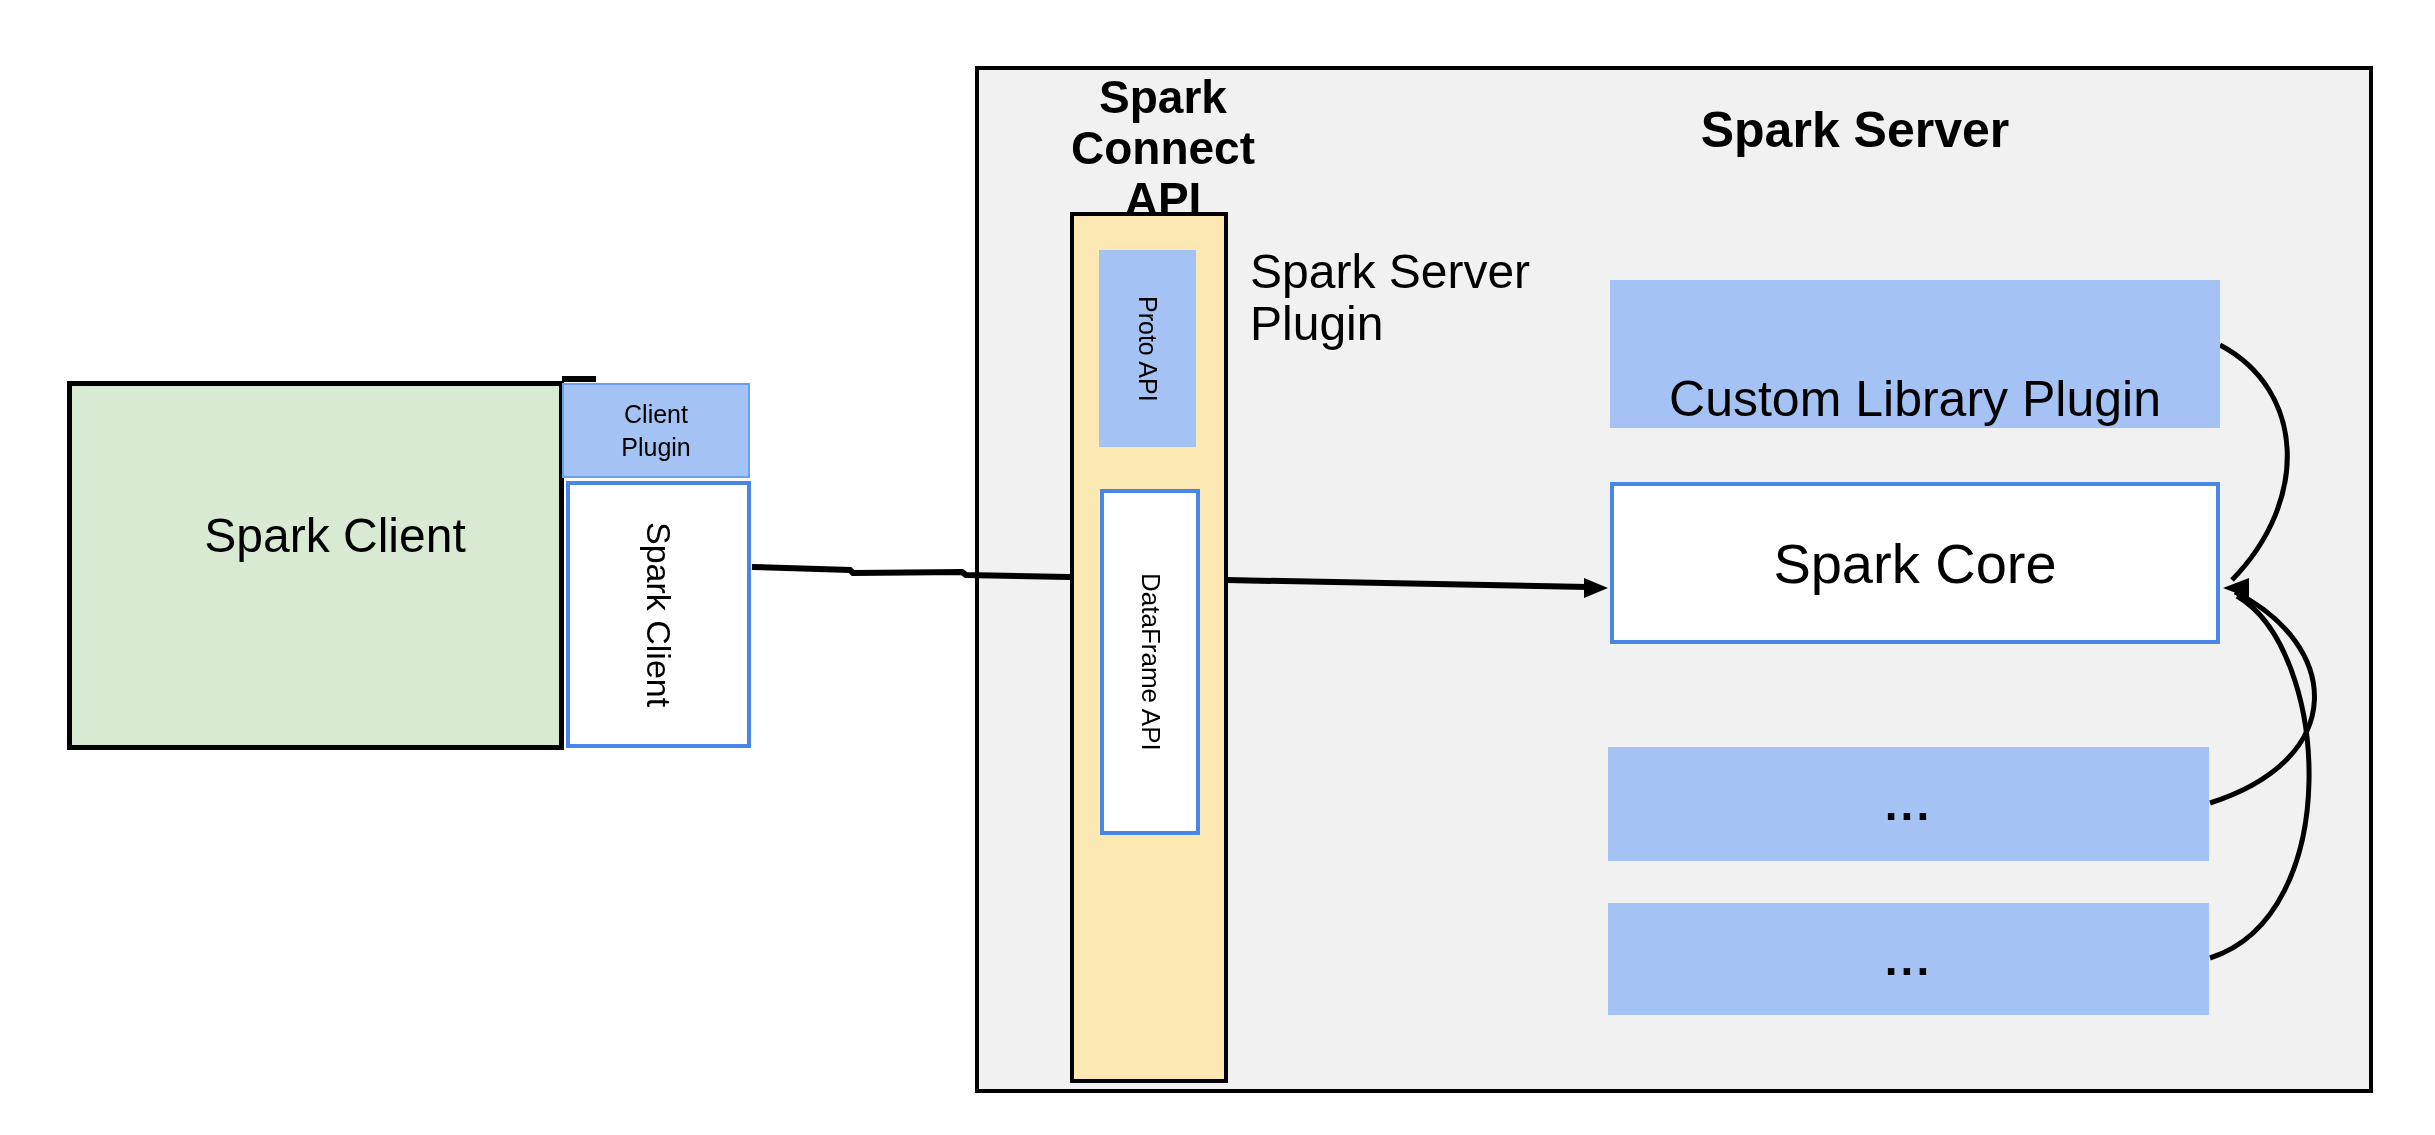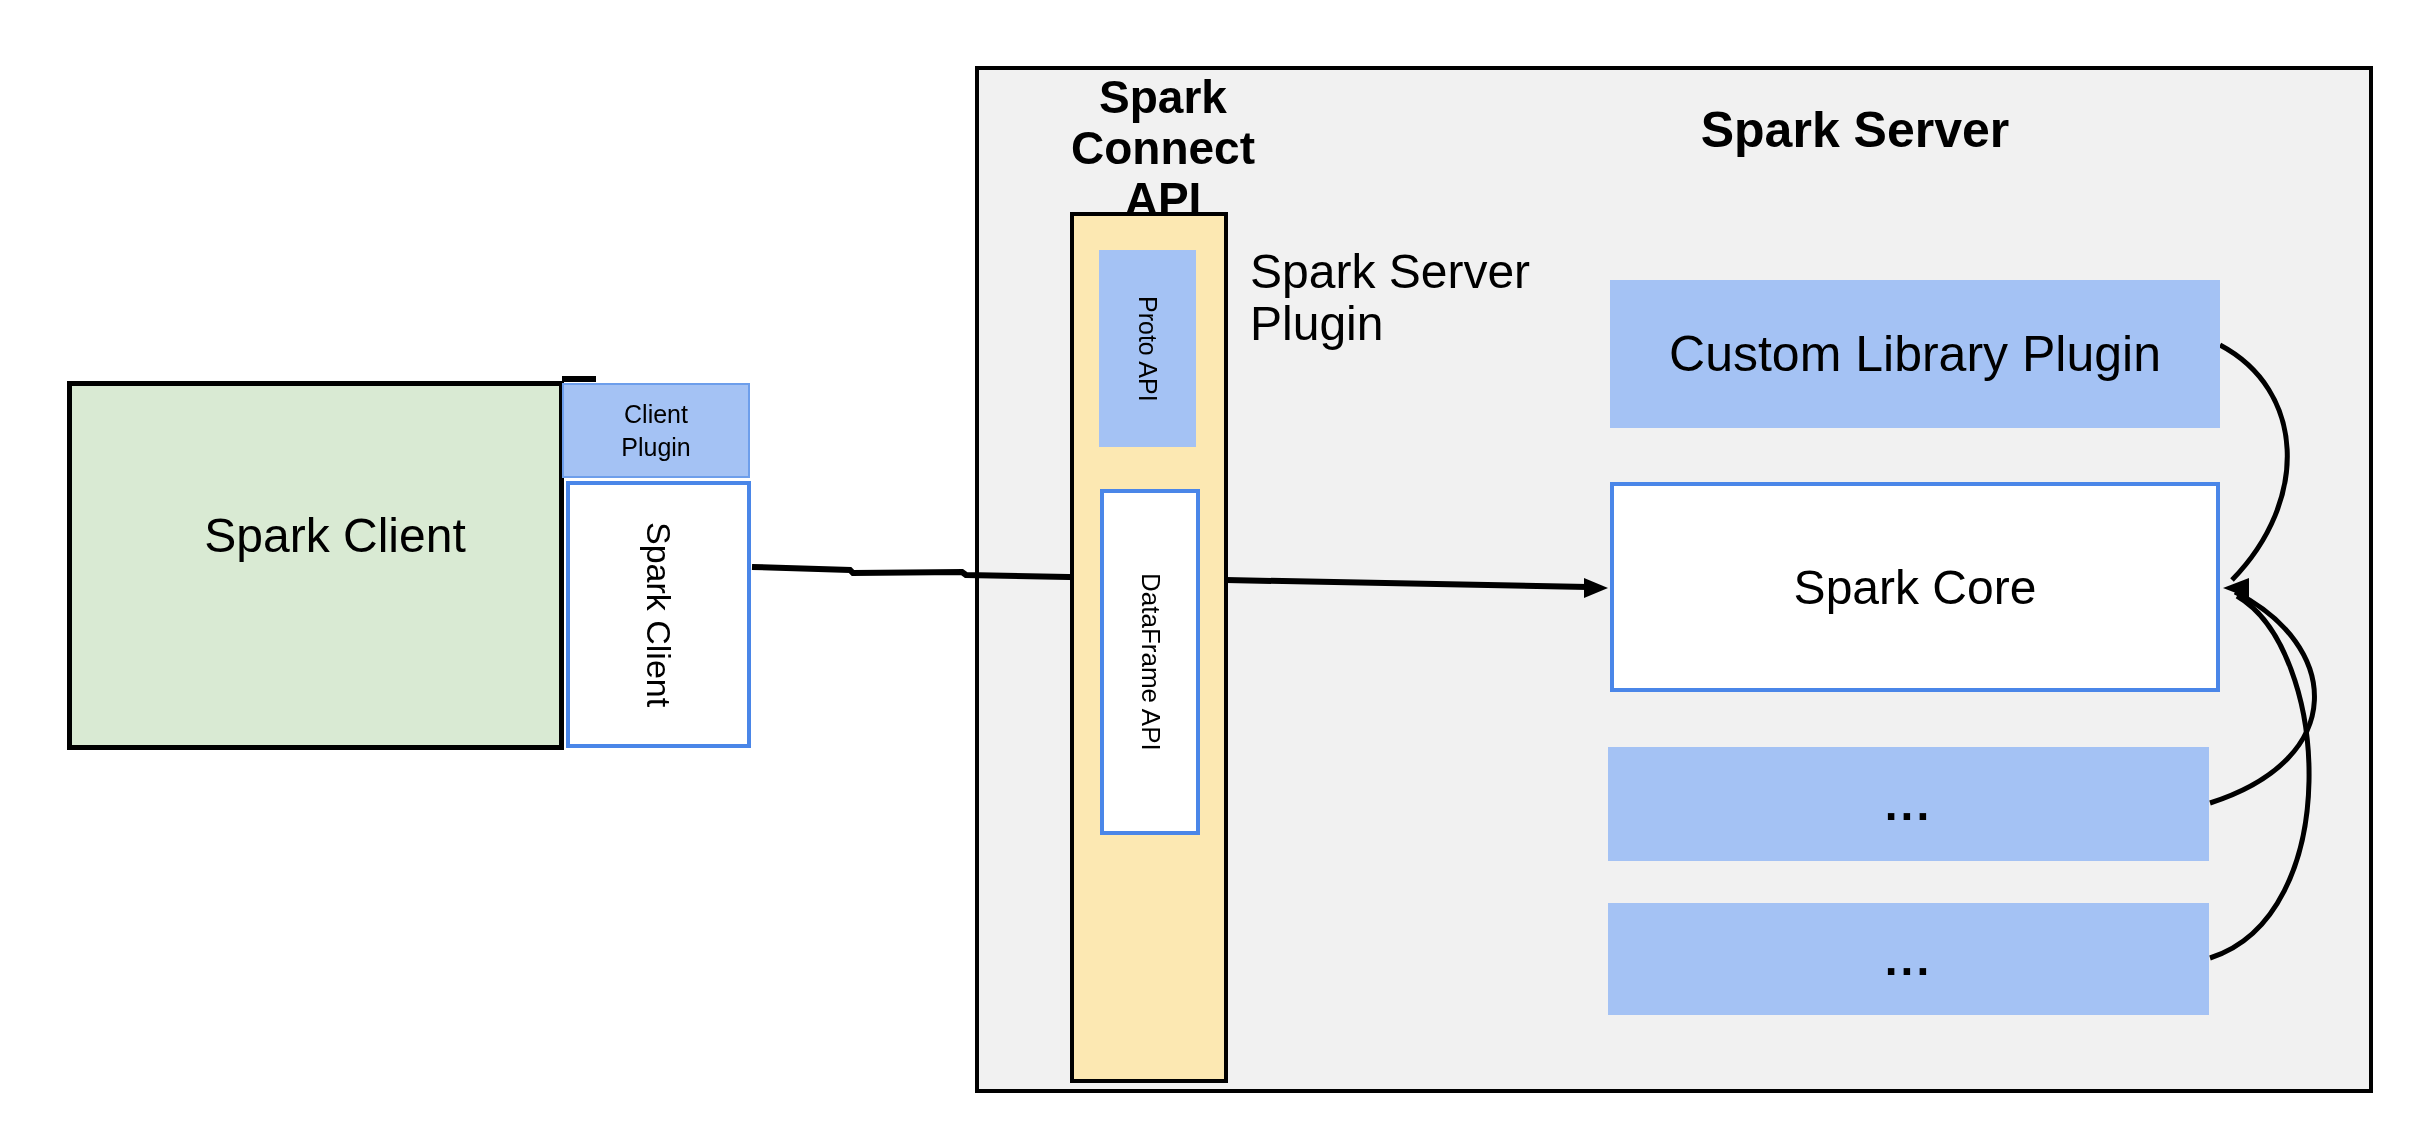--- a/index.html
+++ b/index.html
@@ -29,22 +29,22 @@
 
   
   .connect-title{left:1008px;top:72px;width:310px;font-size:46px;line-height:51px;text-align:center;z-index:3;font-weight:bold;}
   .yellow-box{left:1070px;top:212px;width:158px;height:871px;background:var(--yellowFill);border:4px solid var(--ink);z-index:3;}
   .proto-box{left:1099px;top:250px;width:97px;height:197px;background:var(--blueFill);font-size:25px;z-index:4;}
   .dataframe-box{left:1100px;top:489px;width:100px;height:346px;background:#fff;border:4px solid var(--blueBorder);font-size:26px;z-index:4;}
   .server-lib-label{left:1250px;top:246px;width:360px;font-size:48px;line-height:52px;z-index:3;}
 
   
   .server-title{left:1605px;top:101px;width:500px;font-size:50px;font-weight:bold;text-align:center;z-index:3;}
-  .plugin-box{left:1610px;top:280px;width:610px;height:148px;background:var(--blueFill);font-size:50px;z-index:3;}
-  .core-box{left:1610px;top:482px;width:610px;height:210px;background:#fff;border:4px solid var(--blueBorder);font-size:48px;z-index:3;}
+  .plugin-box{left:1610px;top:280px;width:610px;height:148px;background:var(--blueFill);font-size:50px;z-index:3;align-items:flex-end;}
+  .core-box{left:1610px;top:482px;width:610px;height:162px;background:#fff;border:4px solid var(--blueBorder);font-size:56px;z-index:3;}
   .dots-box1{left:1608px;top:747px;width:601px;height:114px;background:var(--blueFill);z-index:3;}
   .dots-box2{left:1608px;top:903px;width:601px;height:112px;background:var(--blueFill);z-index:3;}
   .dots{font-size:46px;font-weight:600;letter-spacing:3px;}
 
   svg.wires{position:absolute;left:0;top:0;z-index:2;}
   svg.wires path{fill:none;stroke:var(--ink);}
   svg.wires polygon{fill:var(--ink);stroke:none;}
 </style>
 </head>
 <body>

